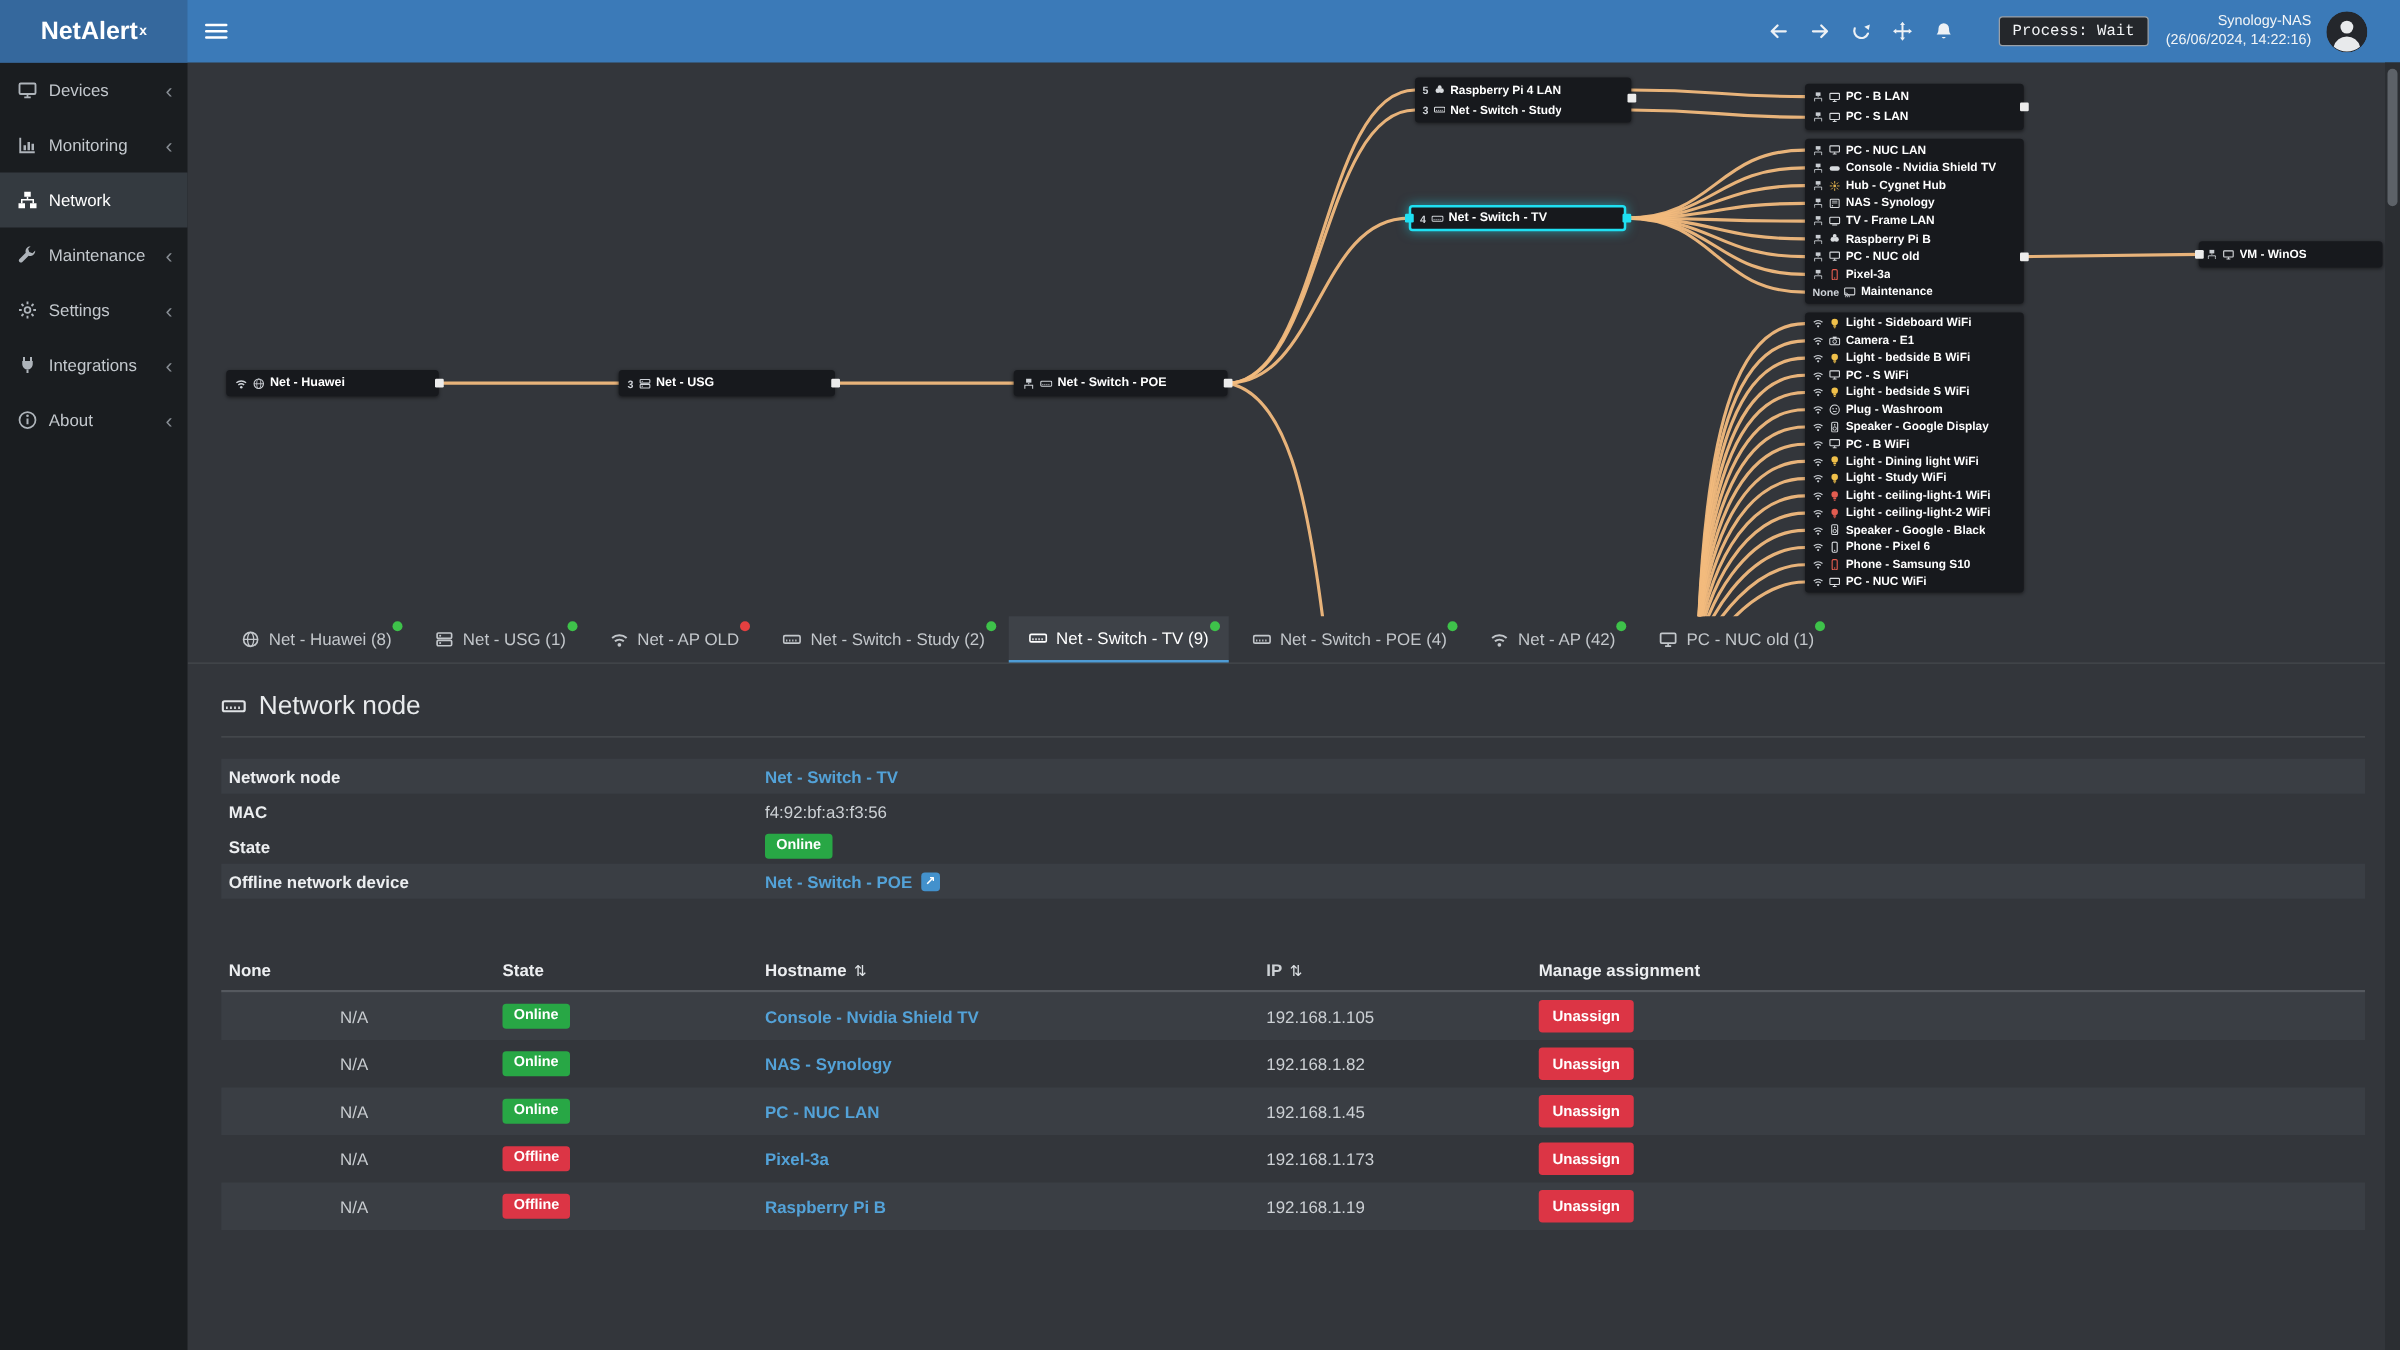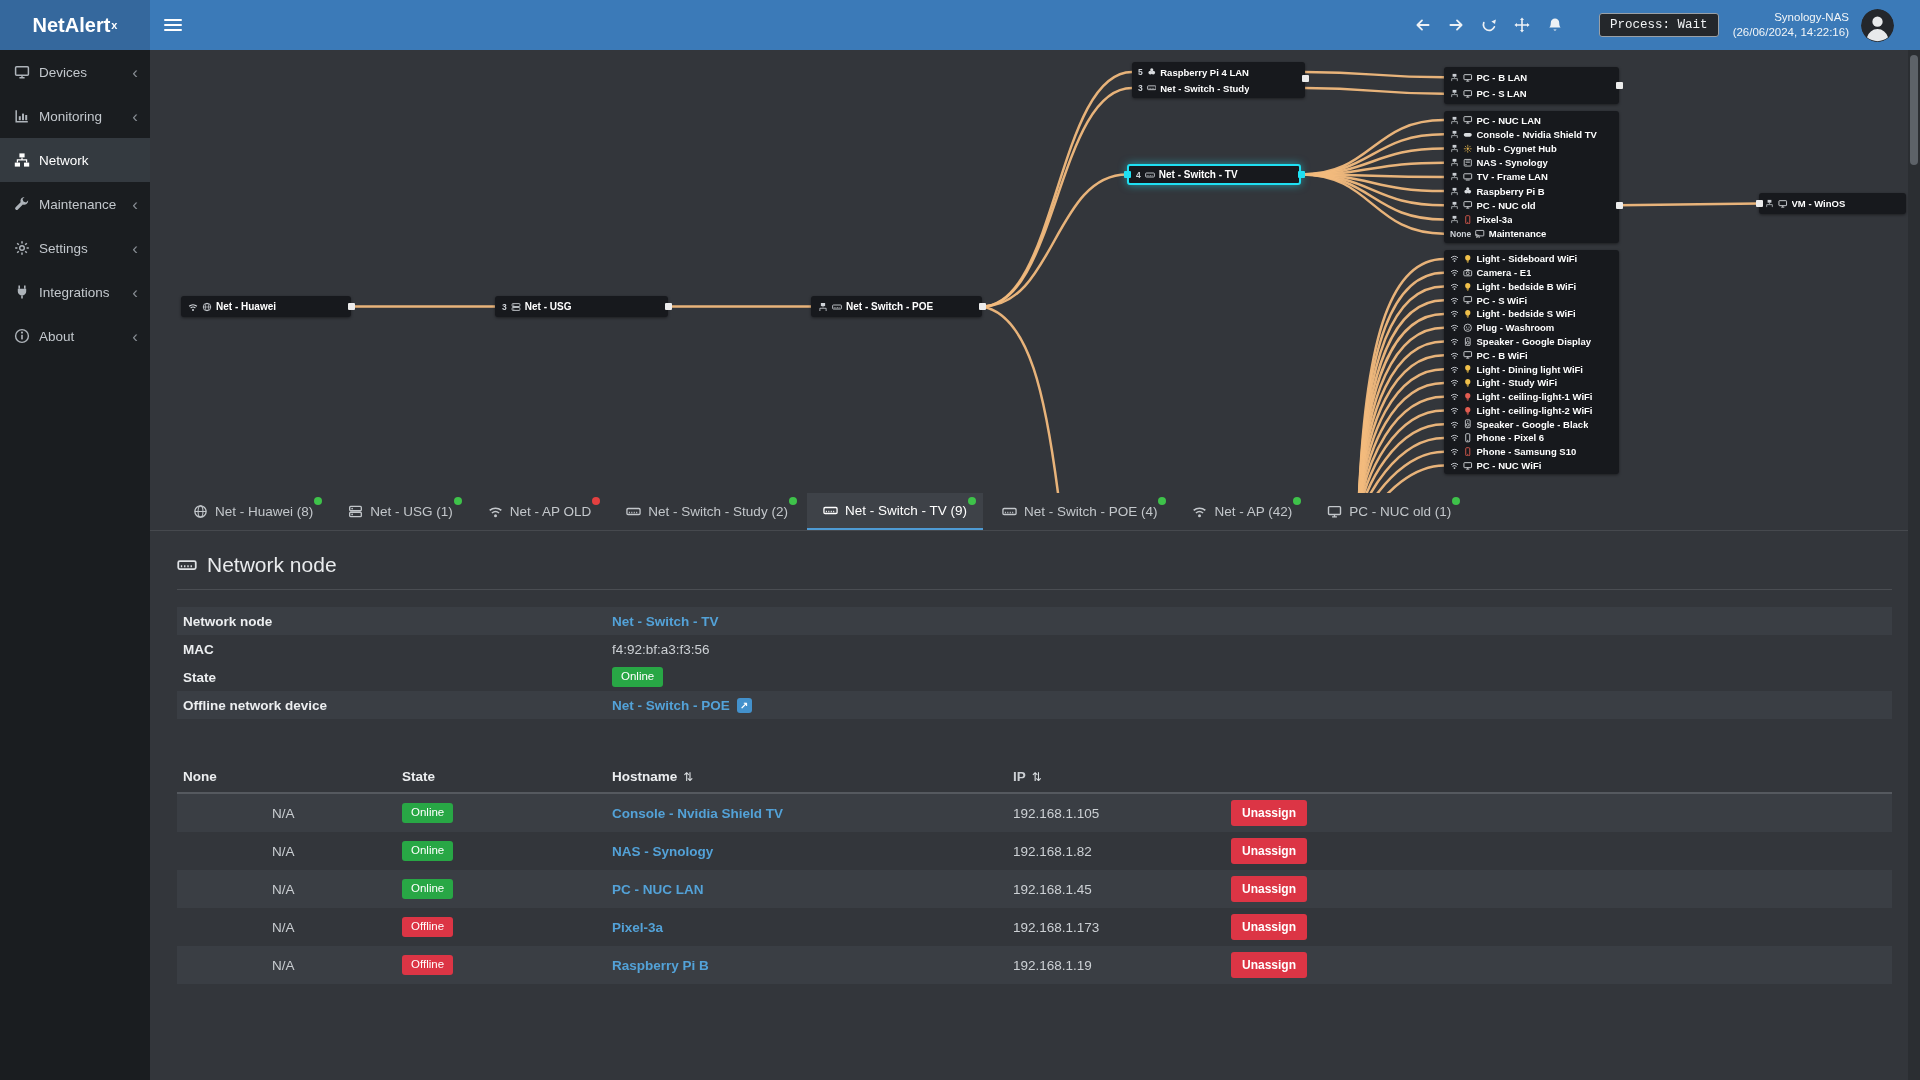--- a/index.html
+++ b/index.html
@@ -75,21 +75,21 @@
   hr.rule{border:none;border-top:1px solid #4a4d52;margin:12px 0 0 27px;width:1715px}
 
   .info-table{margin:17px 0 0 27px;width:1715px}
   .info-row{display:flex;height:28px;align-items:center;font-size:13.5px}
   .info-row.alt{background:var(--row-alt,#3a3e44)}
   .info-label{width:435px;padding-left:6px;font-weight:bold;color:#eceef0;flex:none}
   .info-value{color:#ccd0d4;display:flex;align-items:center}
   a.blue{color:var(--link-blue,#53a2d8);text-decoration:none;font-weight:bold;cursor:pointer}
   .ext{display:inline-flex;align-items:center;justify-content:center;width:15px;height:15px;
     background:#4391cc;color:#fff;border-radius:3px;font-size:10px;margin-left:7px;font-weight:bold;cursor:pointer}
-  .badge{display:inline-block;font-size:11.5px;font-weight:normal;color:#fff;padding:3px 9px;
+  .badge{display:inline-block;font-size:11.5px;font-weight:bold;color:#fff;padding:3px 9px;
     border-radius:3px;line-height:1.15}
   .badge.green{background:var(--online-green,#28a745)}
   .badge.red{background:var(--offline-red,#dc3545)}
 
   .dev-table{margin:42px 0 0 27px;width:1715px}
   .dev-header{display:flex;height:33px;align-items:center;border-bottom:2px solid #55595f;
     font-size:13.5px;font-weight:bold;color:#eceef0}
   .dev-row{display:flex;height:38px;align-items:center;font-size:13.5px}
   .dev-row.alt{background:var(--row-alt,#3a3e44)}
   .col-port{width:225px;padding-left:6px;flex:none}
@@ -953,20 +953,21 @@
               <span class="ext">↗</span>
             </div>
           </div>
         </div>
       <div class="dev-table" id="dev-table">
           <div class="dev-header">
             <div class="col-port">None</div>
             <div class="col-state">State</div>
             <div class="col-host">Hostname<span class="sort">⇅</span></div>
             <div class="col-ip">IP<span class="sort">⇅</span></div>
+            <div class="col-manage">Manage assignment</div>
           </div>
           <div class="dev-row alt">
             <div class="col-port">N/A</div>
             <div class="col-state"><span class="badge green">Online</span></div>
             <div class="col-host"><a class="blue">Console - Nvidia Shield TV</a></div>
             <div class="col-ip">192.168.1.105</div>
             <div class="col-manage"><button class="btn-danger">Unassign</button></div>
           </div>
           <div class="dev-row">
             <div class="col-port">N/A</div>

